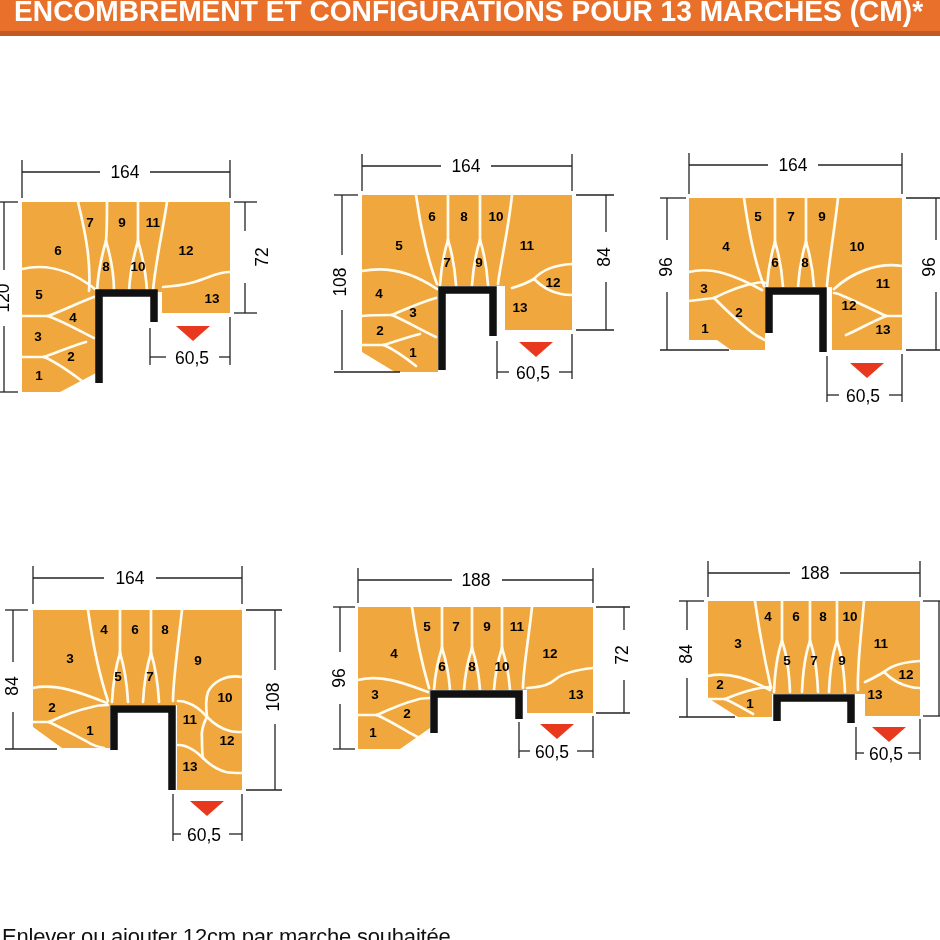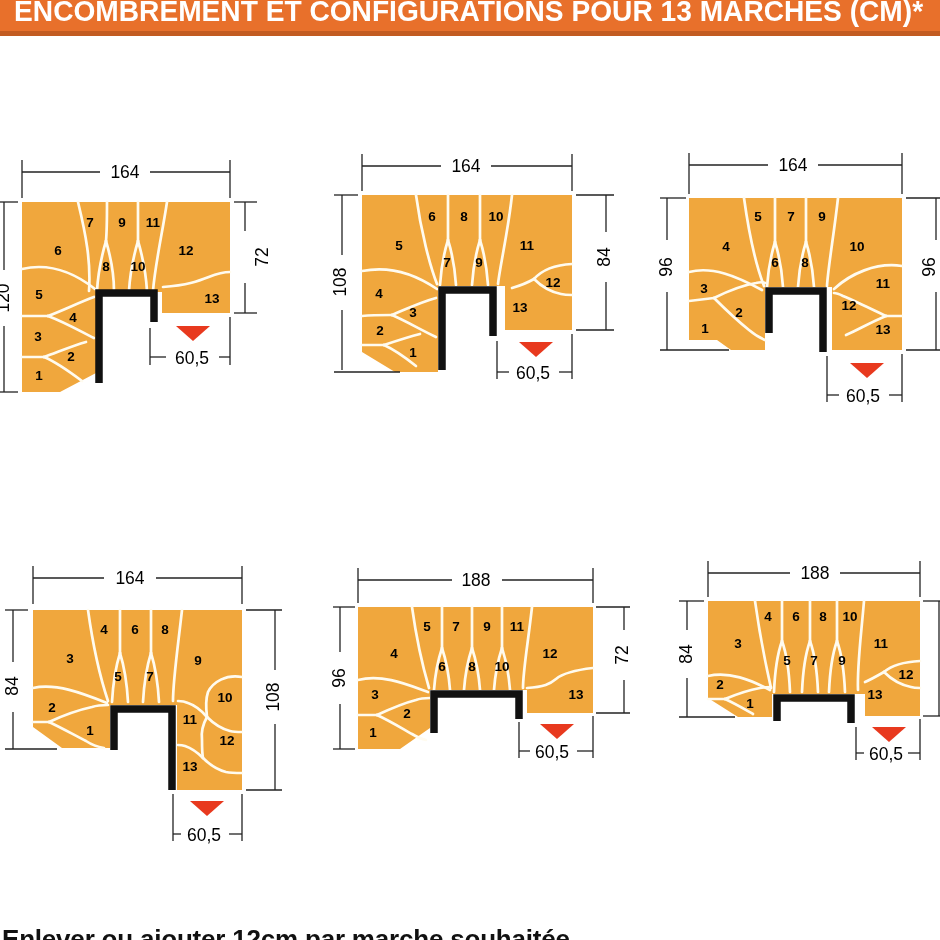--- a/index.html
+++ b/index.html
@@ -6,21 +6,21 @@
   body{width:940px;height:940px;overflow:hidden;background:#ffffff;position:relative;
        font-family:"Liberation Sans",sans-serif;}
   #banner{position:absolute;top:0;left:0;width:940px;height:31px;background:#E8702B;
           border-bottom:5px solid #C25B21;overflow:hidden;text-align:left;}
   #banner span{display:inline-block;color:#ffffff;font-weight:bold;font-size:29px;
           line-height:36px;margin-top:-7px;transform:scaleX(0.97);transform-origin:center;
           white-space:nowrap;letter-spacing:0px;}
   #diagrams{position:absolute;top:0;left:0;width:940px;height:940px;}
   #diagrams text{font-family:"Liberation Sans",sans-serif;fill:#000;}
   #footnote{position:absolute;top:924px;left:2px;width:938px;height:16px;overflow:visible;
-          font-size:26px;font-weight:bold;color:#111;white-space:nowrap;letter-spacing:-0.2px;}
+          font-size:22px;font-weight:normal;color:#111;white-space:nowrap;letter-spacing:-0.2px;}
 </style>
 </head>
 <body>
 
 <div id="banner" style="background: rgb(232, 112, 43); border-bottom-color: rgb(194, 91, 33);">
   <span>ENCOMBREMENT ET CONFIGURATIONS POUR 13 MARCHES (CM)*</span>
 </div>
 
 <svg id="diagrams" viewBox="0 0 940 940" xmlns="http://www.w3.org/2000/svg">
     <g>

